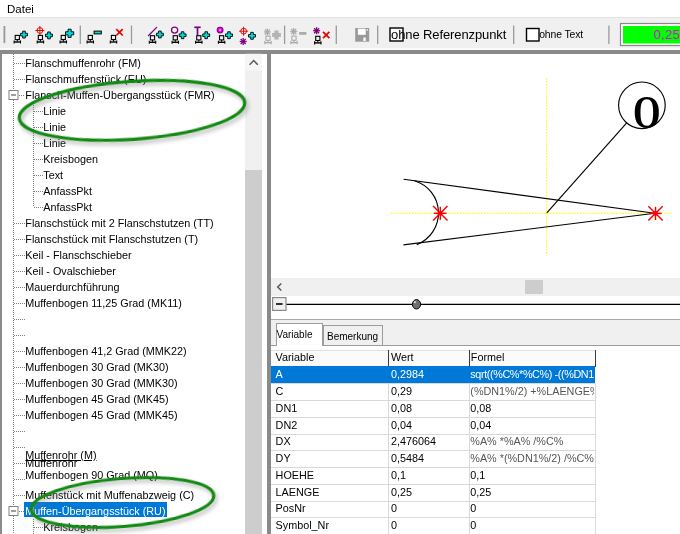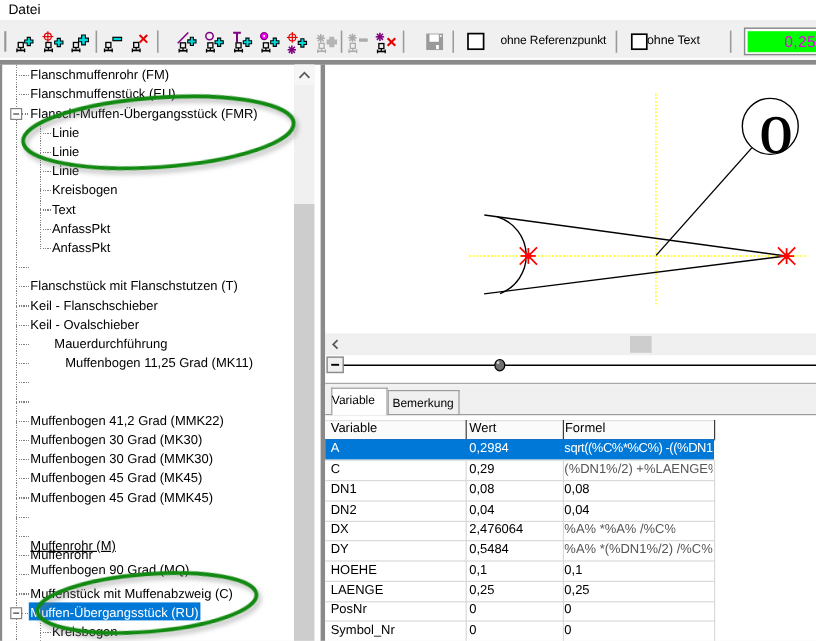--- a/index.html
+++ b/index.html
@@ -95,25 +95,26 @@
 <div class="txt" style="left:25.3px;top:55.3px;color:#000;">Flanschmuffenrohr (FM)</div>
 <div class="txt" style="left:25.3px;top:71.3px;color:#000;">Flanschmuffenstück (EU)</div>
 <div class="txt" style="left:25.3px;top:87.3px;color:#000;">Flansch-Muffen-Übergangsstück (FMR)</div>
 <div class="txt" style="left:43.3px;top:103.3px;color:#000;">Linie</div>
 <div class="txt" style="left:43.3px;top:119.3px;color:#000;">Linie</div>
 <div class="txt" style="left:43.3px;top:135.3px;color:#000;">Linie</div>
 <div class="txt" style="left:43.3px;top:151.3px;color:#000;">Kreisbogen</div>
 <div class="txt" style="left:43.3px;top:167.3px;color:#000;">Text</div>
 <div class="txt" style="left:43.3px;top:183.3px;color:#000;">AnfassPkt</div>
 <div class="txt" style="left:43.3px;top:199.3px;color:#000;">AnfassPkt</div>
+<div class="txt" style="left:25.3px;top:215.3px;color:#000;">Flanschstück mit 2 Flanschstutzen (TT)</div>
 <div class="txt" style="left:25.3px;top:231.3px;color:#000;">Flanschstück mit Flanschstutzen (T)</div>
 <div class="txt" style="left:25.3px;top:247.3px;color:#000;">Keil - Flanschschieber</div>
 <div class="txt" style="left:25.3px;top:263.3px;color:#000;">Keil - Ovalschieber</div>
-<div class="txt" style="left:25.3px;top:279.3px;color:#000;margin-left:20px;">Mauerdurchführung</div>
-<div class="txt" style="left:25.3px;top:295.3px;color:#000;margin-left:29px;">Muffenbogen 11,25 Grad (MK11)</div>
+<div class="txt" style="left:25.3px;top:279.3px;color:#000;">Mauerdurchführung</div>
+<div class="txt" style="left:25.3px;top:295.3px;color:#000;">Muffenbogen 11,25 Grad (MK11)</div>
 <div class="txt" style="left:25.3px;top:343.3px;color:#000;">Muffenbogen 41,2 Grad (MMK22)</div>
 <div class="txt" style="left:25.3px;top:359.3px;color:#000;">Muffenbogen 30 Grad (MK30)</div>
 <div class="txt" style="left:25.3px;top:375.3px;color:#000;">Muffenbogen 30 Grad (MMK30)</div>
 <div class="txt" style="left:25.3px;top:391.3px;color:#000;">Muffenbogen 45 Grad (MK45)</div>
 <div class="txt" style="left:25.3px;top:407.3px;color:#000;">Muffenbogen 45 Grad (MMK45)</div>
 <div class="txt" style="left:25.3px;top:439.3px;color:#000;margin-top:28px;">Muffenbogen 90 Grad (MQ)</div>
 <div class="txt" style="left:25.3px;top:455.3px;color:#000;">Muffenrohr</div>
 <div class="txt" style="left:25.3px;top:447px;color:#000;text-decoration:underline;">Muffenrohr (M)</div>
 <div class="txt" style="left:25.3px;top:487.3px;color:#000;">Muffenstück mit Muffenabzweig (C)</div>
 <div class="txt" style="left:25.3px;top:503.3px;color:#fff;">Muffen-Übergangsstück (RU)</div>
@@ -353,15 +354,15 @@
       <line x1="336.3" y1="25.5" x2="336.3" y2="44" stroke="#9a9a9a" stroke-width="1.3"></line>
       <line x1="377.7" y1="25.5" x2="377.7" y2="44" stroke="#9a9a9a" stroke-width="1.3"></line>
       <line x1="513.7" y1="25.5" x2="513.7" y2="44" stroke="#9a9a9a" stroke-width="1.3"></line>
       <line x1="608.9" y1="25.5" x2="608.9" y2="44" stroke="#9a9a9a" stroke-width="1.3"></line>
       <line x1="4.4" y1="26" x2="4.4" y2="43" stroke="#989898" stroke-width="1.8"></line>
       <rect x="390" y="28" width="13" height="13" fill="#fff" stroke="#000" stroke-width="1.4"></rect>
       <rect x="526.5" y="28.5" width="12.5" height="12.5" fill="#fff" stroke="#000" stroke-width="1.4"></rect>
       <rect x="620.5" y="23.5" width="61" height="22" fill="#fff" stroke="#888" stroke-width="1.2"></rect>
       <rect x="623" y="26" width="58" height="17.5" fill="#00ff00"></rect>
     </svg>
-<div class="txt" style="left:417px;top:26.8px;letter-spacing:-0.1px;font-size:10px;">ohne Referenzpunkt</div>
+<div class="txt" style="left:391px;top:26.8px;letter-spacing:-0.1px;font-size:13px;">ohne Referenzpunkt</div>
 <div class="txt" style="left:539.2px;top:26.8px;letter-spacing:-0.1px;font-size:10.4px;">ohne Text</div>
 <div class="txt" style="left:653.5px;top:26.5px;color:#e800e8;font-size:13px;letter-spacing:0.3px;">0,255</div>
 </div>
 </body></html>

